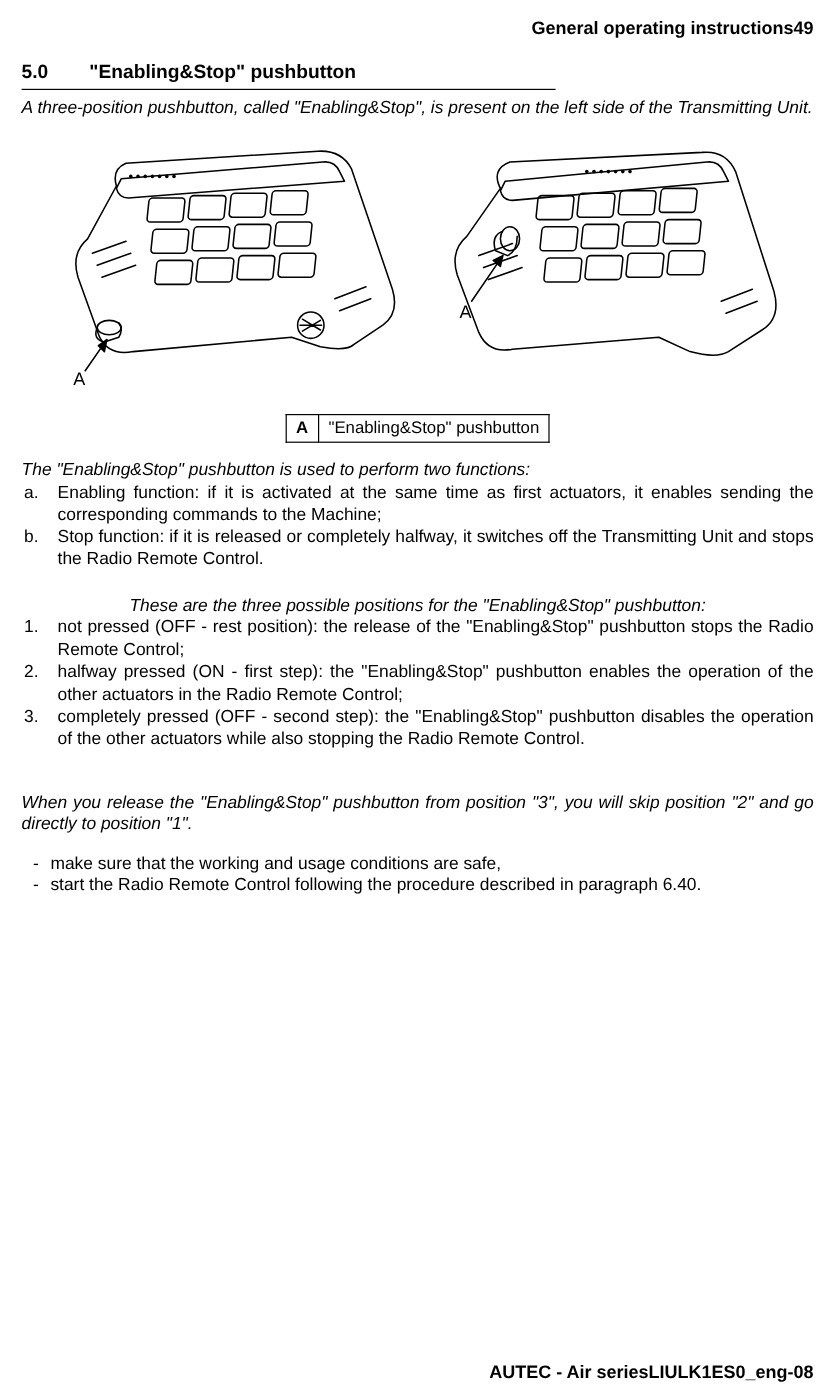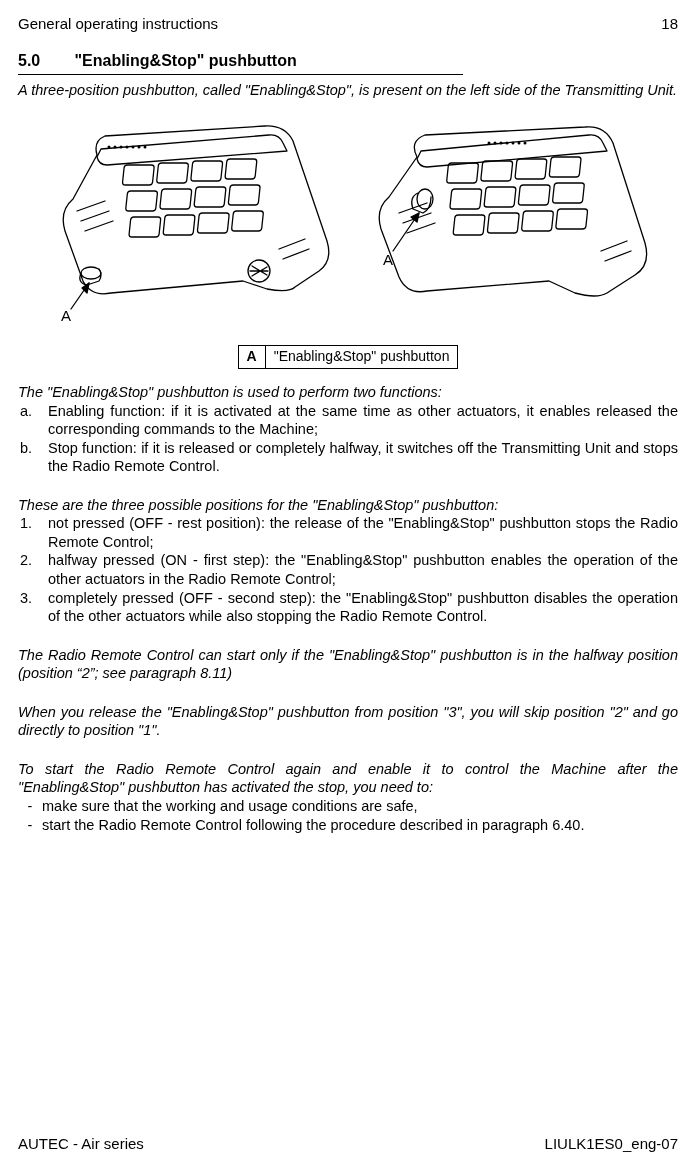--- a/index.html
+++ b/index.html
@@ -16,22 +16,23 @@
   }
   .page {
     box-sizing: border-box;
     width: 696px;
     height: 1167px;
     padding: 14px 18px 14px 18px;
     position: relative;
   }
   .header-row, .footer-row {
     display: flex;
-    justify-content: space-between;
+    justify-content: flex-end;
     font-size: 15px;
+    font-weight: bold;
   }
   .footer-row { position: absolute; bottom: 14px; left: 18px; right: 18px; }
   .sec-title {
     font-weight: bold;
     font-size: 16px;
     margin-top: 18px;
     border-bottom: 1.5px solid #000;
     padding-bottom: 2px;
     width: 445px;
   }
@@ -58,21 +59,21 @@
   .olist-text, .dashlist-text { flex: 1; }
   .spacer { height: 14px; }
 </style>
 </head>
 <body>
 
 <div class="page">
 
   <div class="header-row">
     <span>General operating instructions</span>
-    <span>18</span>
+    <span>49</span>
   </div>
 
   <div class="sec-title">
     <span class="sec-num">5.0</span>
     <span>"Enabling&amp;Stop" pushbutton</span>
   </div>
 
   <div class="para">A three-position pushbutton, called "Enabling&amp;Stop", is present on the left side of the Transmitting Unit.</div>
 
   <div class="figure-block">
@@ -178,68 +179,66 @@
       <td>"Enabling&amp;Stop" pushbutton</td>
     </tr>
   </tbody>
     </table>
 
   <div class="para" style="text-align:left;">The "Enabling&amp;Stop" pushbutton is used to perform two functions:</div>
 
   <div class="olist">
     <div class="olist-row">
       <div class="olist-label">a.</div>
-      <div class="olist-text">Enabling function: if it is activated at the same time as other actuators, it enables released the corresponding commands to the Machine;</div>
+      <div class="olist-text">Enabling function: if it is activated at the same time as first actuators, it enables sending the corresponding commands to the Machine;</div>
     </div>
     <div class="olist-row">
       <div class="olist-label">b.</div>
       <div class="olist-text">Stop function: if it is released or completely halfway, it switches off the Transmitting Unit and stops the Radio Remote Control.</div>
     </div>
   </div>
 
   <div class="spacer"></div>
 
-  <div class="para" style="text-align:left;">These are the three possible positions for the "Enabling&amp;Stop" pushbutton:</div>
+  <div class="para" style="text-align:center;">These are the three possible positions for the "Enabling&amp;Stop" pushbutton:</div>
 
   <div class="olist">
     <div class="olist-row">
       <div class="olist-label">1.</div>
       <div class="olist-text">not pressed (OFF - rest position): the release of the "Enabling&amp;Stop" pushbutton stops the Radio Remote Control;</div>
     </div>
     <div class="olist-row">
       <div class="olist-label">2.</div>
       <div class="olist-text">halfway pressed (ON - first step): the "Enabling&amp;Stop" pushbutton enables the operation of the other actuators in the Radio Remote Control;</div>
     </div>
     <div class="olist-row">
       <div class="olist-label">3.</div>
       <div class="olist-text">completely pressed (OFF - second step): the "Enabling&amp;Stop" pushbutton disables the operation of the other actuators while also stopping the Radio Remote Control.</div>
     </div>
   </div>
 
   <div class="spacer"></div>
 
-  <div class="para">The Radio Remote Control can start only if the "Enabling&amp;Stop" pushbutton is in the halfway position (position “2”; see paragraph 8.11)</div>
 
   <div class="spacer"></div>
 
   <div class="para">When you release the "Enabling&amp;Stop" pushbutton from position "3", you will skip position "2" and go directly to position "1".</div>
 
   <div class="spacer"></div>
 
-  <div class="para">To start the Radio Remote Control again and enable it to control the Machine after the "Enabling&amp;Stop" pushbutton has activated the stop, you need to:</div>
 
   <div class="dashlist">
     <div class="dashlist-row">
       <div class="dashlist-label">-</div>
       <div class="dashlist-text">make sure that the working and usage conditions are safe,</div>
     </div>
     <div class="dashlist-row">
       <div class="dashlist-label">-</div>
       <div class="dashlist-text">start the Radio Remote Control following the procedure described in paragraph 6.40.</div>
     </div>
   </div>
 
   <div class="footer-row">
     <span>AUTEC - Air series</span>
-    <span>LIULK1ES0_eng-07</span>
+    <span>LIULK1ES0_eng-08</span>
   </div>
 
 </div>
 
 </body></html>

